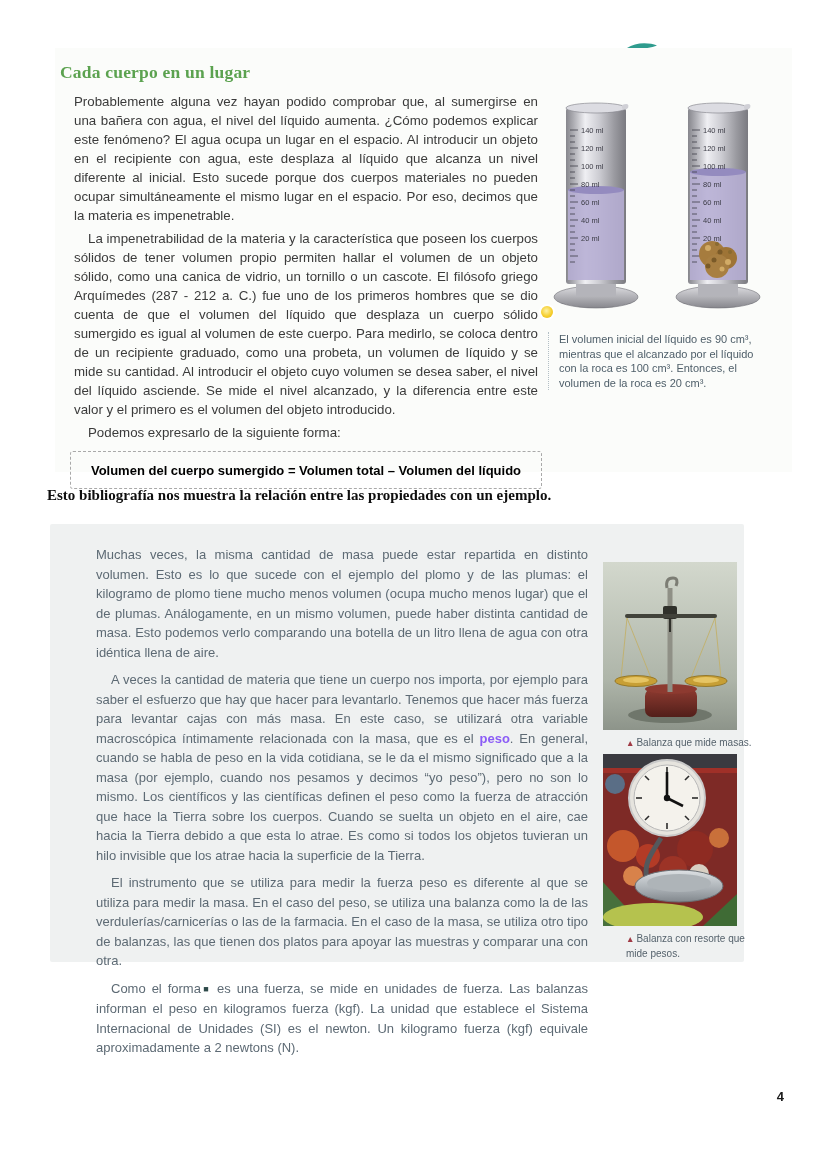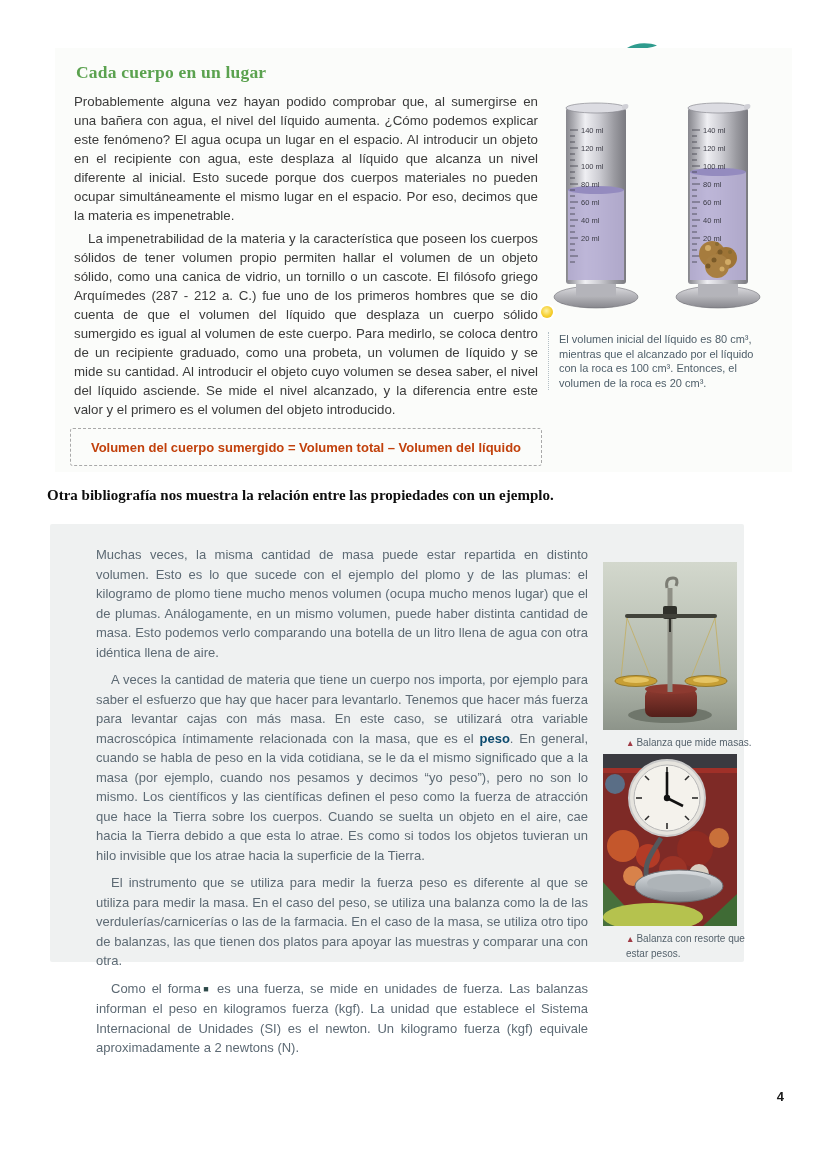--- a/index.html
+++ b/index.html
@@ -5,34 +5,34 @@
   html,body{margin:0;padding:0;}
   body{
     width:828px;height:1171px;position:relative;background:#ffffff;
     font-family:"Liberation Sans",sans-serif;overflow:hidden;
   }
   
   .swoosh{position:absolute;left:625px;top:40px;width:34px;height:12px;}
   
   .panel1{position:absolute;left:55px;top:48px;width:737px;height:424px;background:#fbfcfa;}
   .lesson-heading{
-    position:absolute;left:76px;top:62px;width:480px;
+    position:absolute;left:60px;top:62px;width:480px;
     font-family:"Liberation Serif",serif;font-weight:bold;font-size:17.5px;
     color:#5ba24f;letter-spacing:.2px;margin:0;
   }
   .lesson-text{
     position:absolute;left:70px;top:88px;width:472px;
     font-size:13.3px;line-height:19px;color:#3b3b3b;text-align:justify;
   }
   .lesson-text p{margin:4px;}
   .lesson-text p.indent{text-indent:14px;}
   .formula-box{
     margin-top:9px;border:1.5px dashed #a9a9a9;border-radius:3px;
     padding:9px 8px 8px 8px;text-align:center;
-    font-weight:bold;font-size:13px;color:#c2410c;text-indent:0;
+    font-weight:bold;font-size:13px;color:#000000;text-indent:0;
   }
   
   .fig-cylinders{position:absolute;left:548px;top:94px;width:244px;height:220px;}
   .bullet-dot{
     position:absolute;left:541px;top:306px;width:12px;height:12px;border-radius:50%;
     background:radial-gradient(circle at 45% 40%, #fdf2a8 0%, #f6cf2f 55%, #e3b51a 100%);
     box-shadow:0 0 0 2px #ffffff;
   }
   .margin-note{
     position:absolute;left:548px;top:332px;width:196px;
@@ -45,21 +45,21 @@
     font-family:"Liberation Serif",serif;font-size:15px;font-weight:600;color:#0e0e0e;
   }
   
   .panel2{position:absolute;left:50px;top:524px;width:694px;height:438px;background:#eff1f1;border-radius:2px;}
   .excerpt-text{
     position:absolute;left:88px;top:537px;width:508px;
     font-size:13px;line-height:19.5px;color:#5d6a74;text-align:justify;
   }
   .excerpt-text p{margin:8px;}
   .excerpt-text p.indent{text-indent:15px;}
-  .bold-word{font-weight:bold;color:#0c4a6e;}
+  .bold-word{font-weight:bold;color:#8b5cf6;}
   .ink-square{font-size:9px;color:#2e4a4a;vertical-align:1px;}
   
   .photo{position:absolute;display:block;}
   .photo-balance{left:603px;top:562px;}
   .photo-spring{left:603px;top:754px;}
   .photo-caption{
     position:absolute;left:626px;width:140px;
     font-size:10px;line-height:13.5px;color:#55626c;
   }
   .cap-balance{top:736px;}
@@ -79,20 +79,21 @@
   <path d="M2,8 C10,2 24,2 32,5.5 C24,9 9,10 2,8 Z" fill="#2f9c8e"></path>
 </svg>
 
 <div class="panel1"></div>
 
 <h1 class="lesson-heading">Cada cuerpo en un lugar</h1>
 
 <div class="lesson-text">
   <p>Probablemente alguna vez hayan podido comprobar que, al sumergirse en una bañera con agua, el nivel del líquido aumenta. ¿Cómo podemos explicar este fenómeno? El agua ocupa un lugar en el espacio. Al introducir un objeto en el recipiente con agua, este desplaza al líquido que alcanza un nivel diferente al inicial. Esto sucede porque dos cuerpos materiales no pueden ocupar simultáneamente el mismo lugar en el espacio. Por eso, decimos que la materia es impenetrable.</p>
   <p class="indent">La impenetrabilidad de la materia y la característica que poseen los cuerpos sólidos de tener volumen propio permiten hallar el volumen de un objeto sólido, como una canica de vidrio, un tornillo o un cascote. El filósofo griego Arquímedes (287 - 212 a. C.) fue uno de los primeros hombres que se dio cuenta de que el volumen del líquido que desplaza un cuerpo sólido sumergido es igual al volumen de este cuerpo. Para medirlo, se coloca dentro de un recipiente graduado, como una probeta, un volumen de líquido y se mide su cantidad. Al introducir el objeto cuyo volumen se desea saber, el nivel del líquido asciende. Se mide el nivel alcanzado, y la diferencia entre este valor y el primero es el volumen del objeto introducido.</p>
+  <p class="indent">Podemos expresarlo de la siguiente forma:</p>
   <div class="formula-box">Volumen del cuerpo sumergido = Volumen total – Volumen del líquido</div>
 </div>
 
 <svg class="fig-cylinders" viewBox="0 0 244 220">
   <defs>
     <linearGradient id="glass" x1="0" y1="0" x2="1" y2="0">
       <stop offset="0" stop-color="#86868c"></stop>
         <stop offset="0.12" stop-color="#ababb1"></stop>
       <stop offset="0.32" stop-color="#efeff3"></stop>
         <stop offset="0.55" stop-color="#cdcdd3"></stop>
@@ -202,23 +203,23 @@
       <circle cx="52" cy="175" r="2.5" fill="#d2ab66"></circle>
         <circle cx="38" cy="172" r="2.5" fill="#7a5a28"></circle>
       <circle cx="47" cy="150" r="2" fill="#8a6a30"></circle>
         <circle cx="60" cy="158" r="2" fill="#8a6a30"></circle>
     </g>
   </g>
 </svg>
 
 <div class="bullet-dot"></div>
 
-<div class="margin-note">El volumen inicial del líquido es 80 cm³, mientras que el alcanzado por el líquido con la roca es 100 cm³. Entonces, el volumen de la roca es 20 cm³.</div>
-
-<div class="interlude">Otra bibliografía nos muestra la relación entre las propiedades con un ejemplo.</div>
+<div class="margin-note">El volumen inicial del líquido es 90 cm³, mientras que el alcanzado por el líquido con la roca es 100 cm³. Entonces, el volumen de la roca es 20 cm³.</div>
+
+<div class="interlude">Esto bibliografía nos muestra la relación entre las propiedades con un ejemplo.</div>
 
 <div class="panel2"></div>
 
 <div class="excerpt-text">
   <p>Muchas veces, la misma cantidad de masa puede estar repartida en distinto volumen. Esto es lo que sucede con el ejemplo del plomo y de las plumas: el kilogramo de plomo tiene mucho menos volumen (ocupa mucho menos lugar) que el de plumas. Análogamente, en un mismo volumen, puede haber distinta cantidad de masa. Esto podemos verlo comparando una botella de un litro llena de agua con otra idéntica llena de aire.</p>
   <p class="indent"><span>A veces la cantidad de materia que tiene un cuerpo nos importa, por ejemplo para saber el esfuerzo que hay que hacer para levantarlo. Tenemos que hacer más fuerza para levantar cajas con más masa. En este caso, se utilizará otra variable macroscópica íntimamente relacionada con la masa, que es el </span><span class="bold-word">peso</span><span>. En general, cuando se habla de peso en la vida cotidiana, se le da el mismo significado que a la masa (por ejemplo, cuando nos pesamos y decimos “yo peso”), pero no son lo mismo. Los científicos y las científicas definen el peso como la fuerza de atracción que hace la Tierra sobre los cuerpos. Cuando se suelta un objeto en el aire, cae hacia la Tierra debido a que esta lo atrae. Es como si todos los objetos tuvieran un hilo invisible que los atrae hacia la superficie de la Tierra.</span></p>
   <p class="indent">El instrumento que se utiliza para medir la fuerza peso es diferente al que se utiliza para medir la masa. En el caso del peso, se utiliza una balanza como la de las verdulerías/carnicerías o las de la farmacia. En el caso de la masa, se utiliza otro tipo de balanzas, las que tienen dos platos para apoyar las muestras y comparar una con otra.</p>
   <p class="indent"><span>Como el forma</span><span class="ink-square">■</span><span> es una fuerza, se mide en unidades de fuerza. Las balanzas informan el peso en kilogramos fuerza (kgf). La unidad que establece el Sistema Internacional de Unidades (SI) es el newton. Un kilogramo fuerza (kgf) equivale aproximadamente a 2 newtons (N).</span></p>
 </div>
 
@@ -296,16 +297,16 @@
   </g>
   <line x1="64" y1="44" x2="64" y2="18" stroke="#111" stroke-width="2.6"></line>
   <line x1="64" y1="44" x2="80" y2="52" stroke="#111" stroke-width="2.6"></line>
   <circle cx="64" cy="44" r="3.2" fill="#111"></circle>
   <path d="M58,84 C48,100 40,110 44,126" fill="none" stroke="#54585c" stroke-width="5"></path>
   <ellipse cx="76" cy="132" rx="44" ry="16" fill="url(#panmetal)" stroke="#6a7075" stroke-width="1"></ellipse>
   <ellipse cx="76" cy="129" rx="32" ry="9" fill="#aeb4b8"></ellipse>
 </svg>
 
 <div class="photo-caption cap-spring">
-  <span class="cap-marker">▲</span><span>Balanza con resorte que estar pesos.</span>
+  <span class="cap-marker">▲</span><span>Balanza con resorte que mide pesos.</span>
 </div>
 
 <div class="page-number">4</div>
 
 </body></html>

